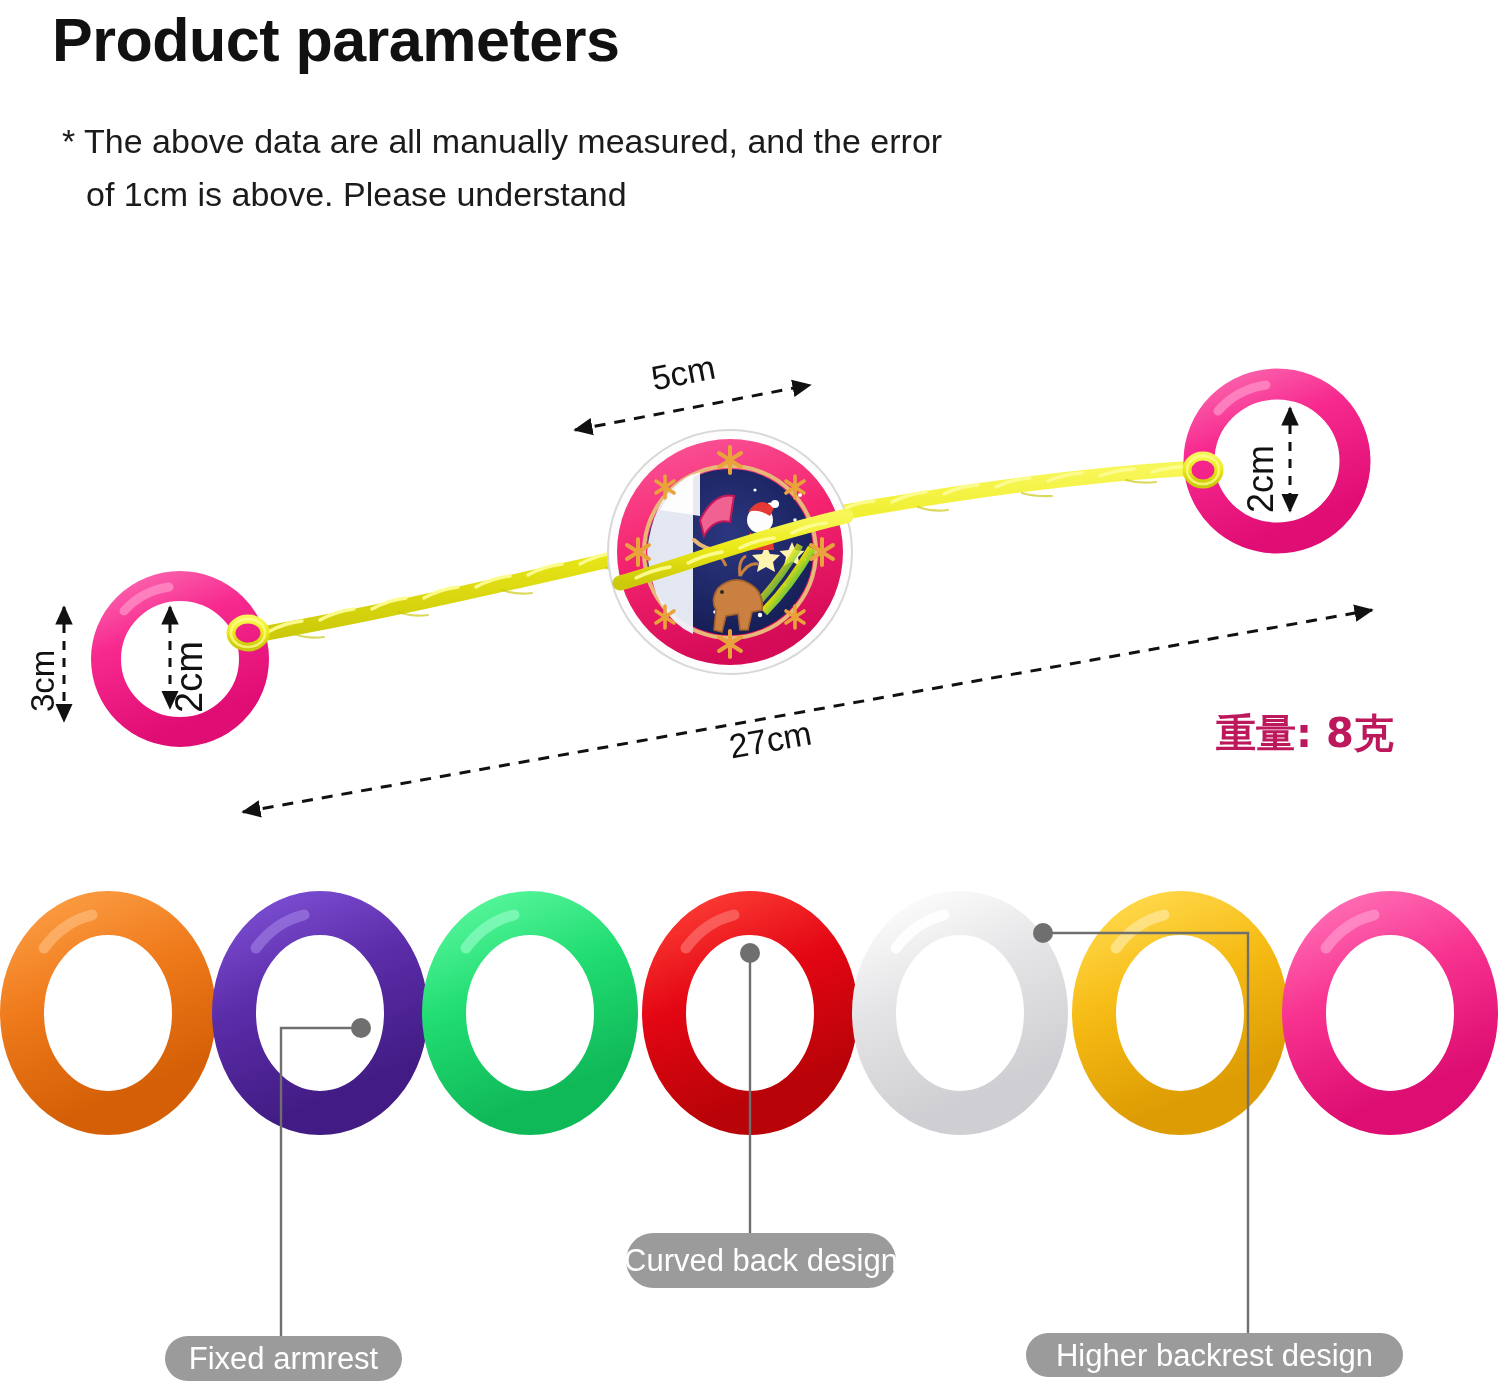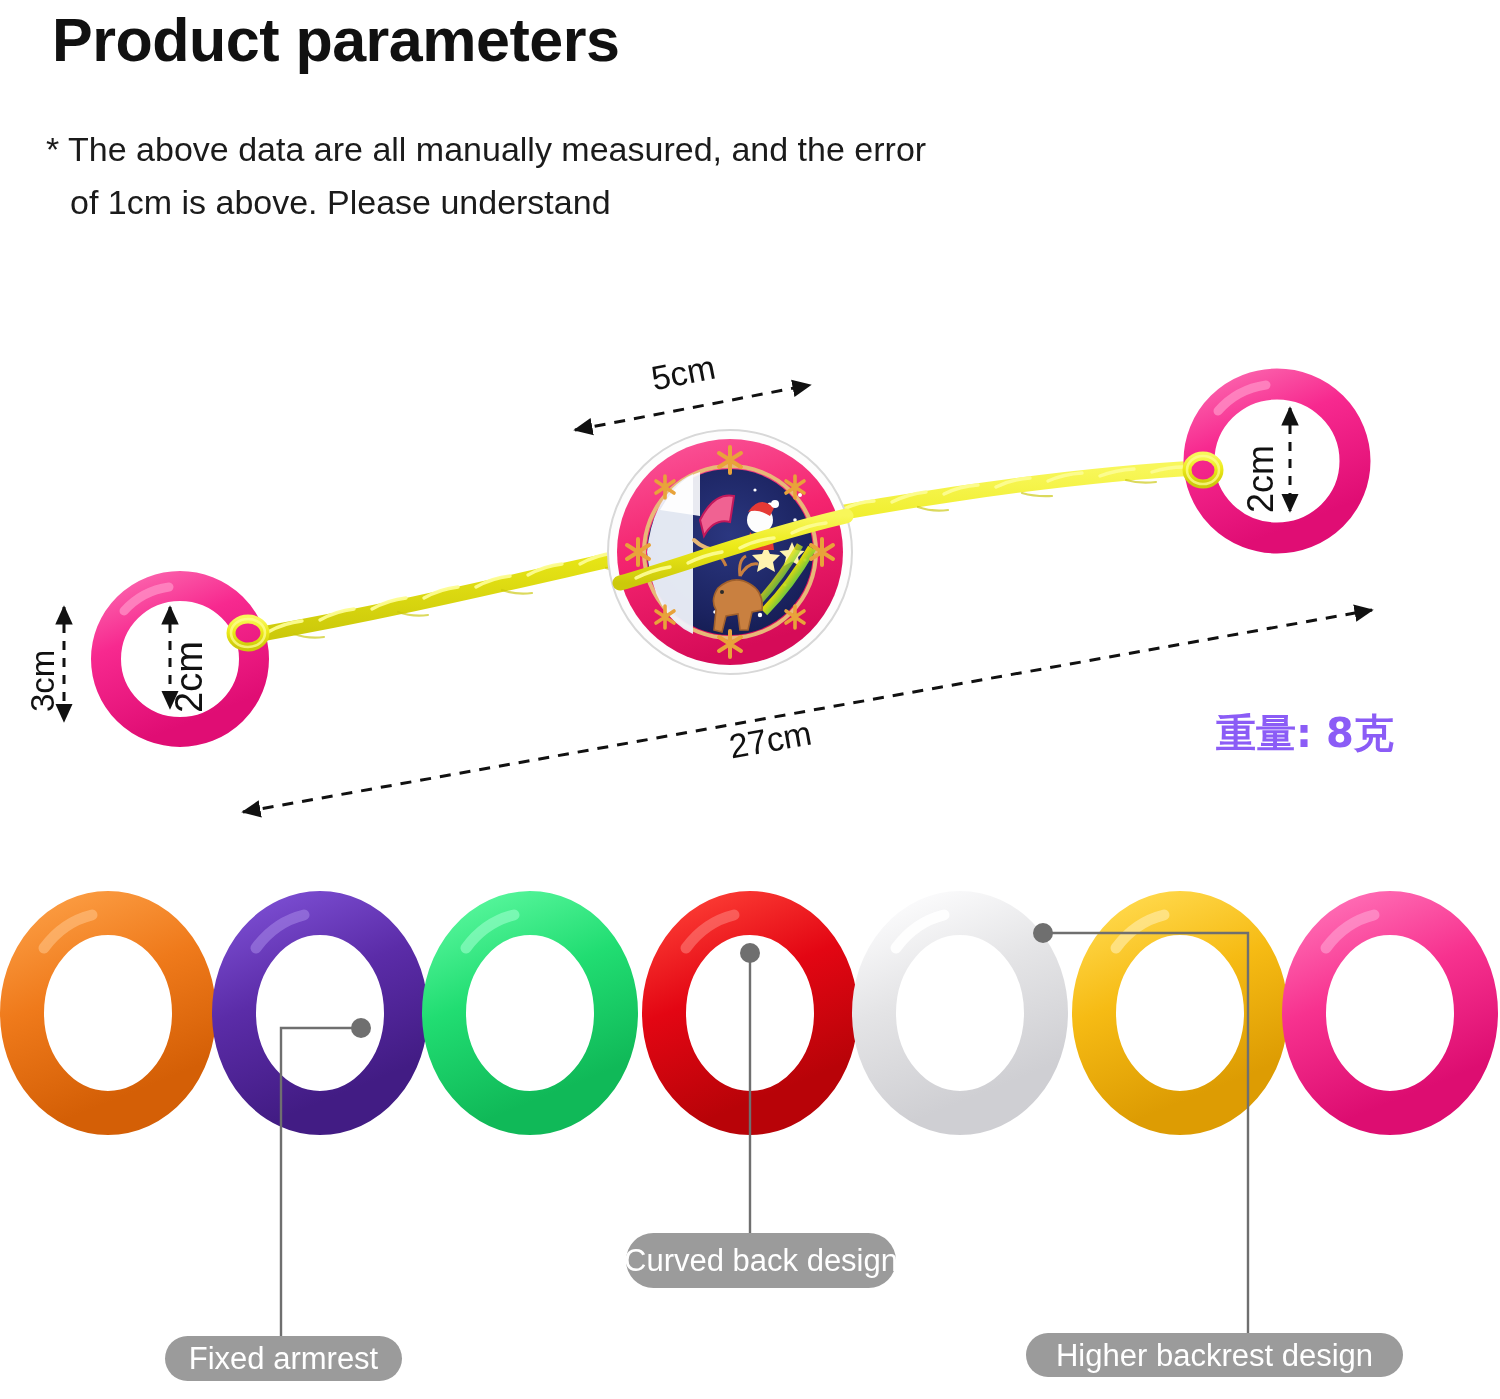--- a/index.html
+++ b/index.html
@@ -9,22 +9,22 @@
   }
   #stage{position:absolute;left:0;top:0;width:1500px;height:1399px;}
 
   
   .title{
     position:absolute;left:52px;top:5px;
     font-size:61px;font-weight:700;letter-spacing:-0.5px;color:#111;
     white-space:nowrap;line-height:1.15;
   }
   .subtitle{
-    position:absolute;left:46px;top:115px;width:1180px;
-    font-size:34px;font-weight:400;color:#1b1b1b;line-height:1.55;margin-top:8px;
+    position:absolute;left:62px;top:115px;width:1180px;
+    font-size:34px;font-weight:400;color:#1b1b1b;line-height:1.55;
   }
   .subtitle .l2{display:block;padding-left:24px;}
 
   
   .layer{position:absolute;left:0;top:0;width:1500px;height:1399px;}
   .layer.behind{z-index:1;}
   .layer.front{z-index:5;}
 
   
   .dim{
@@ -33,21 +33,21 @@
   }
   .dim.rot{transform:rotate(-90deg);transform-origin:left top;}
   .dim-5cm{left:648px;top:360px;transform:rotate(-11deg);transform-origin:left top;}
   .dim-27cm{left:726px;top:728px;transform:rotate(-10deg);transform-origin:left top;}
   .dim-3cm{left:24px;top:712px;font-size:33px;}
   .dim-2cm-left{left:168px;top:713px;font-size:38px;}
   .dim-2cm-right{left:1240px;top:513px;font-size:36px;}
 
   .weight{
     position:absolute;left:1216px;top:706px;z-index:6;
-    font-size:40px;font-weight:700;color:#8b5cf6;white-space:nowrap;
+    font-size:40px;font-weight:700;color:#be185d;white-space:nowrap;
     font-family:"DejaVu Sans","Liberation Sans",sans-serif;
   }
 
   
   .pill{
     position:absolute;z-index:7;
     background:#9b9b9b;color:#ffffff;border-radius:999px;
     font-size:31px;font-weight:400;line-height:1;
     display:flex;align-items:center;justify-content:center;
     white-space:nowrap;box-sizing:border-box;

